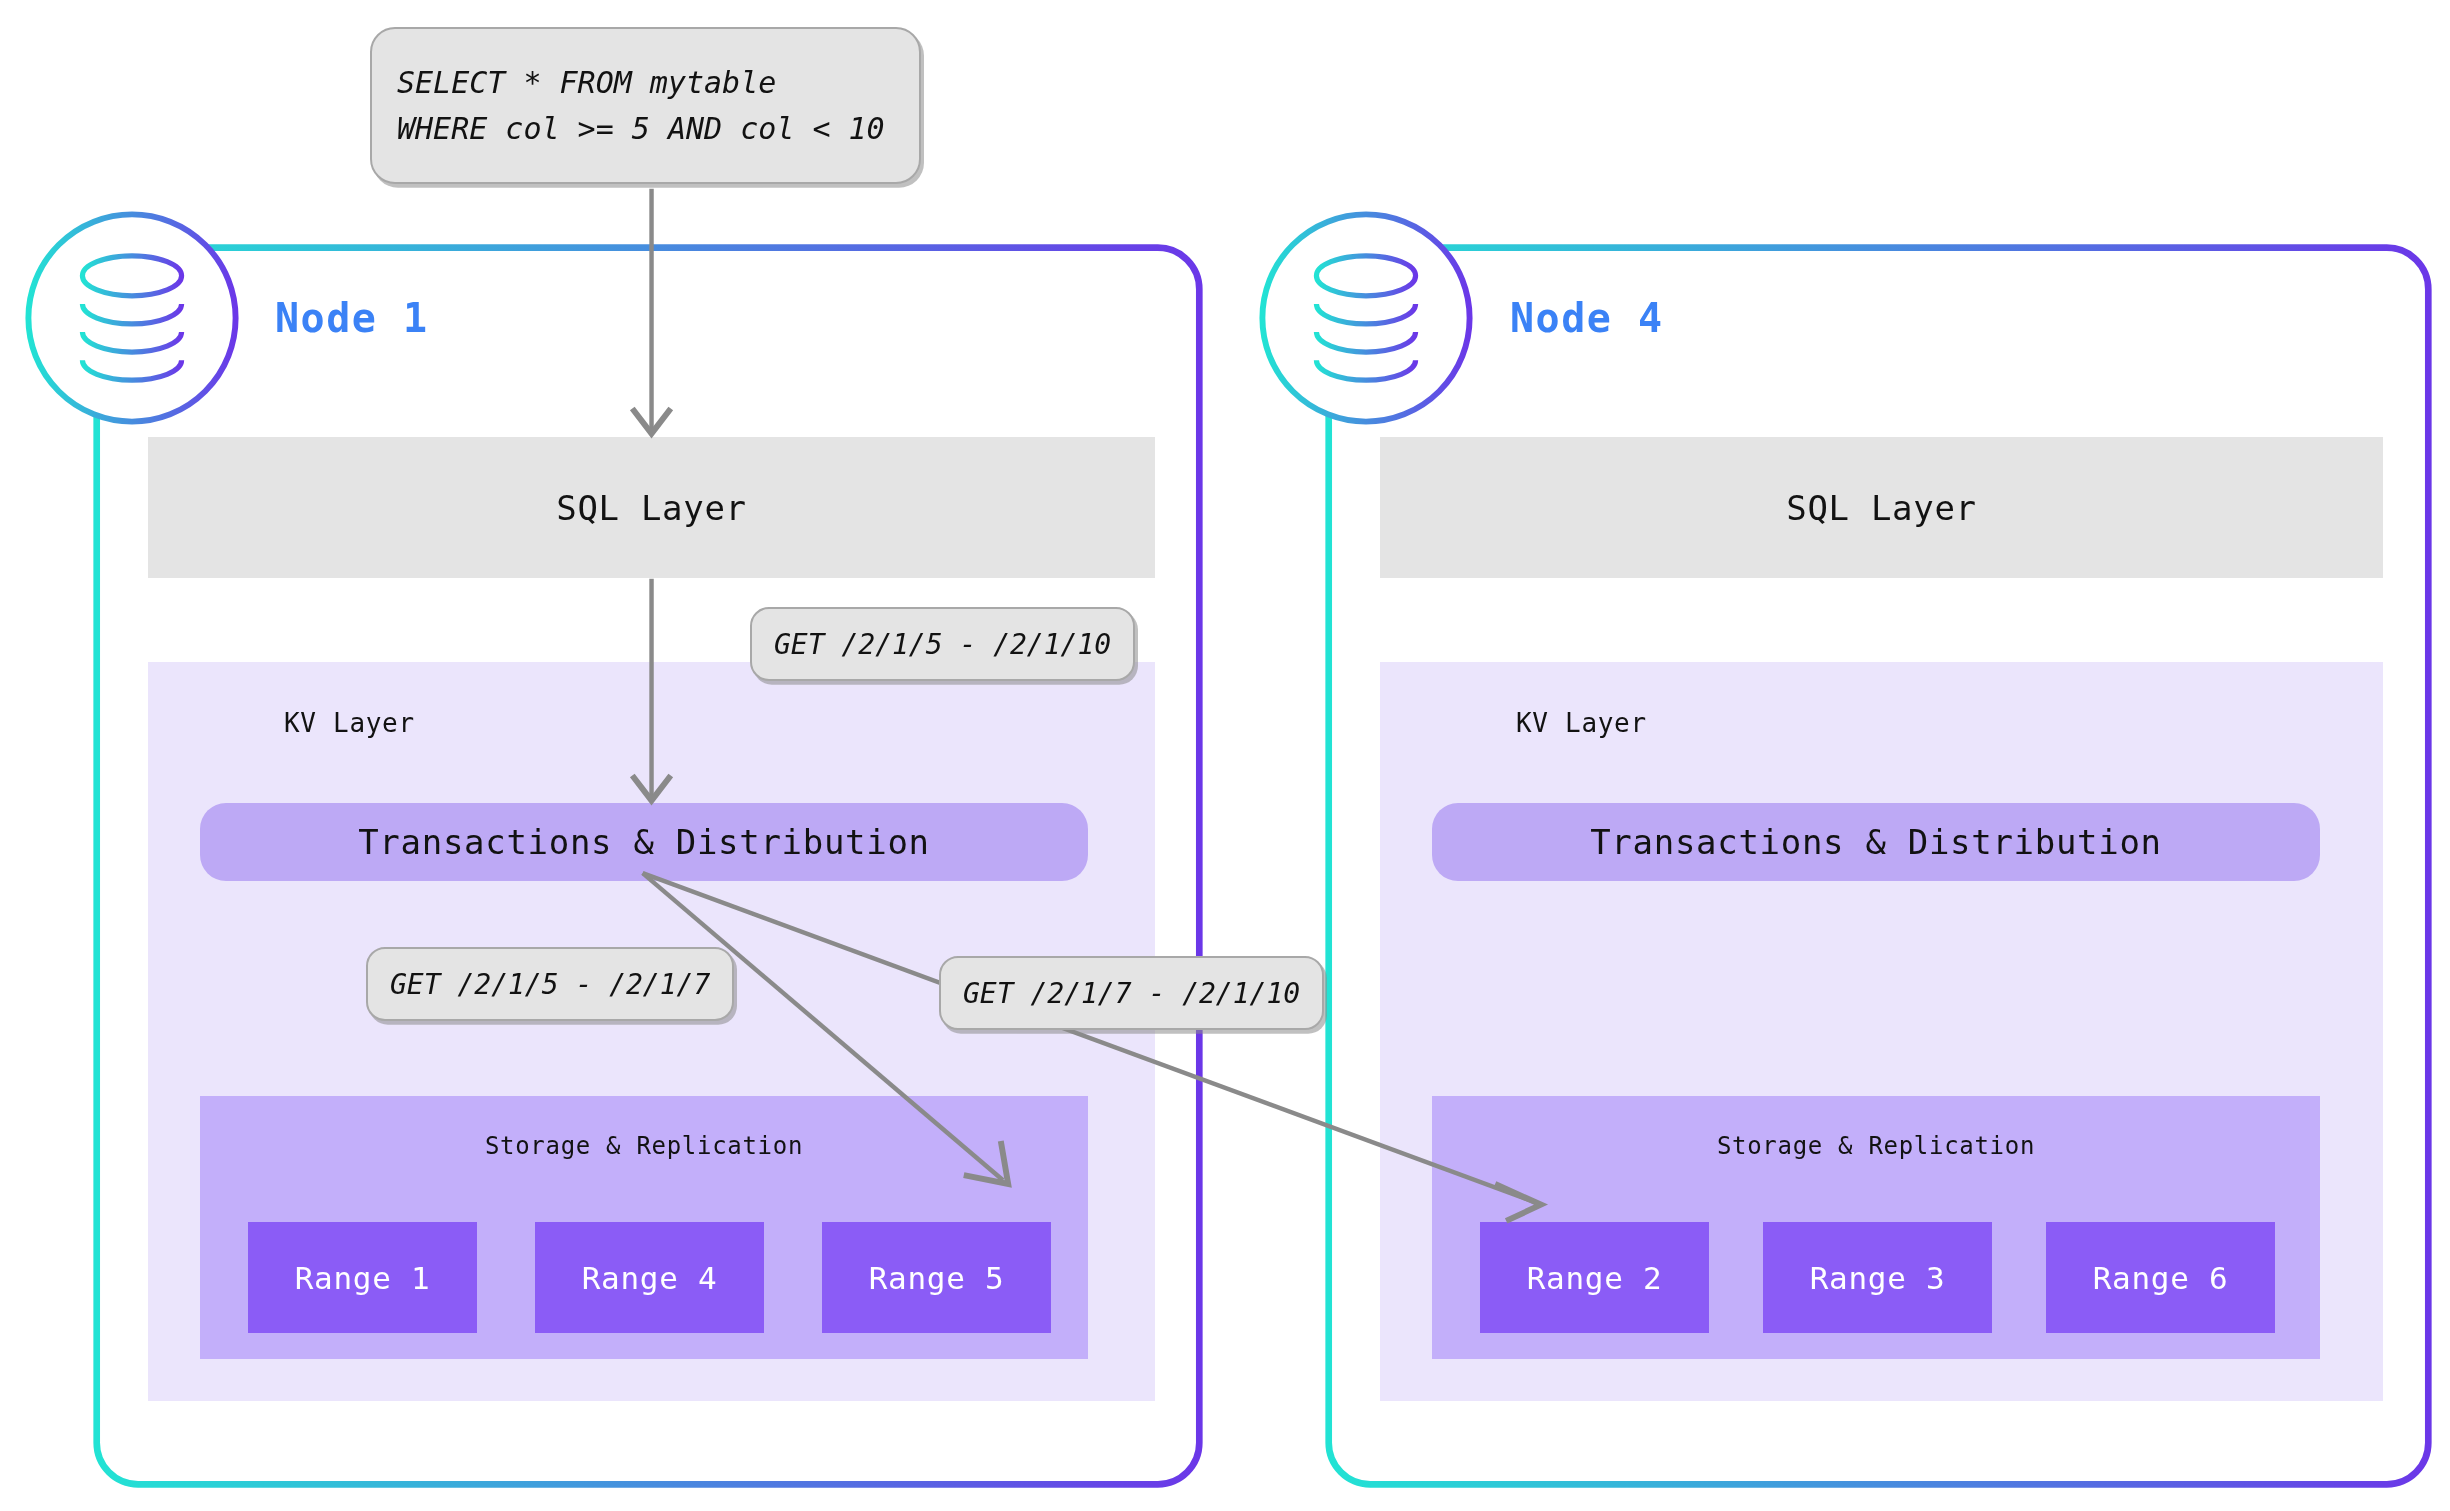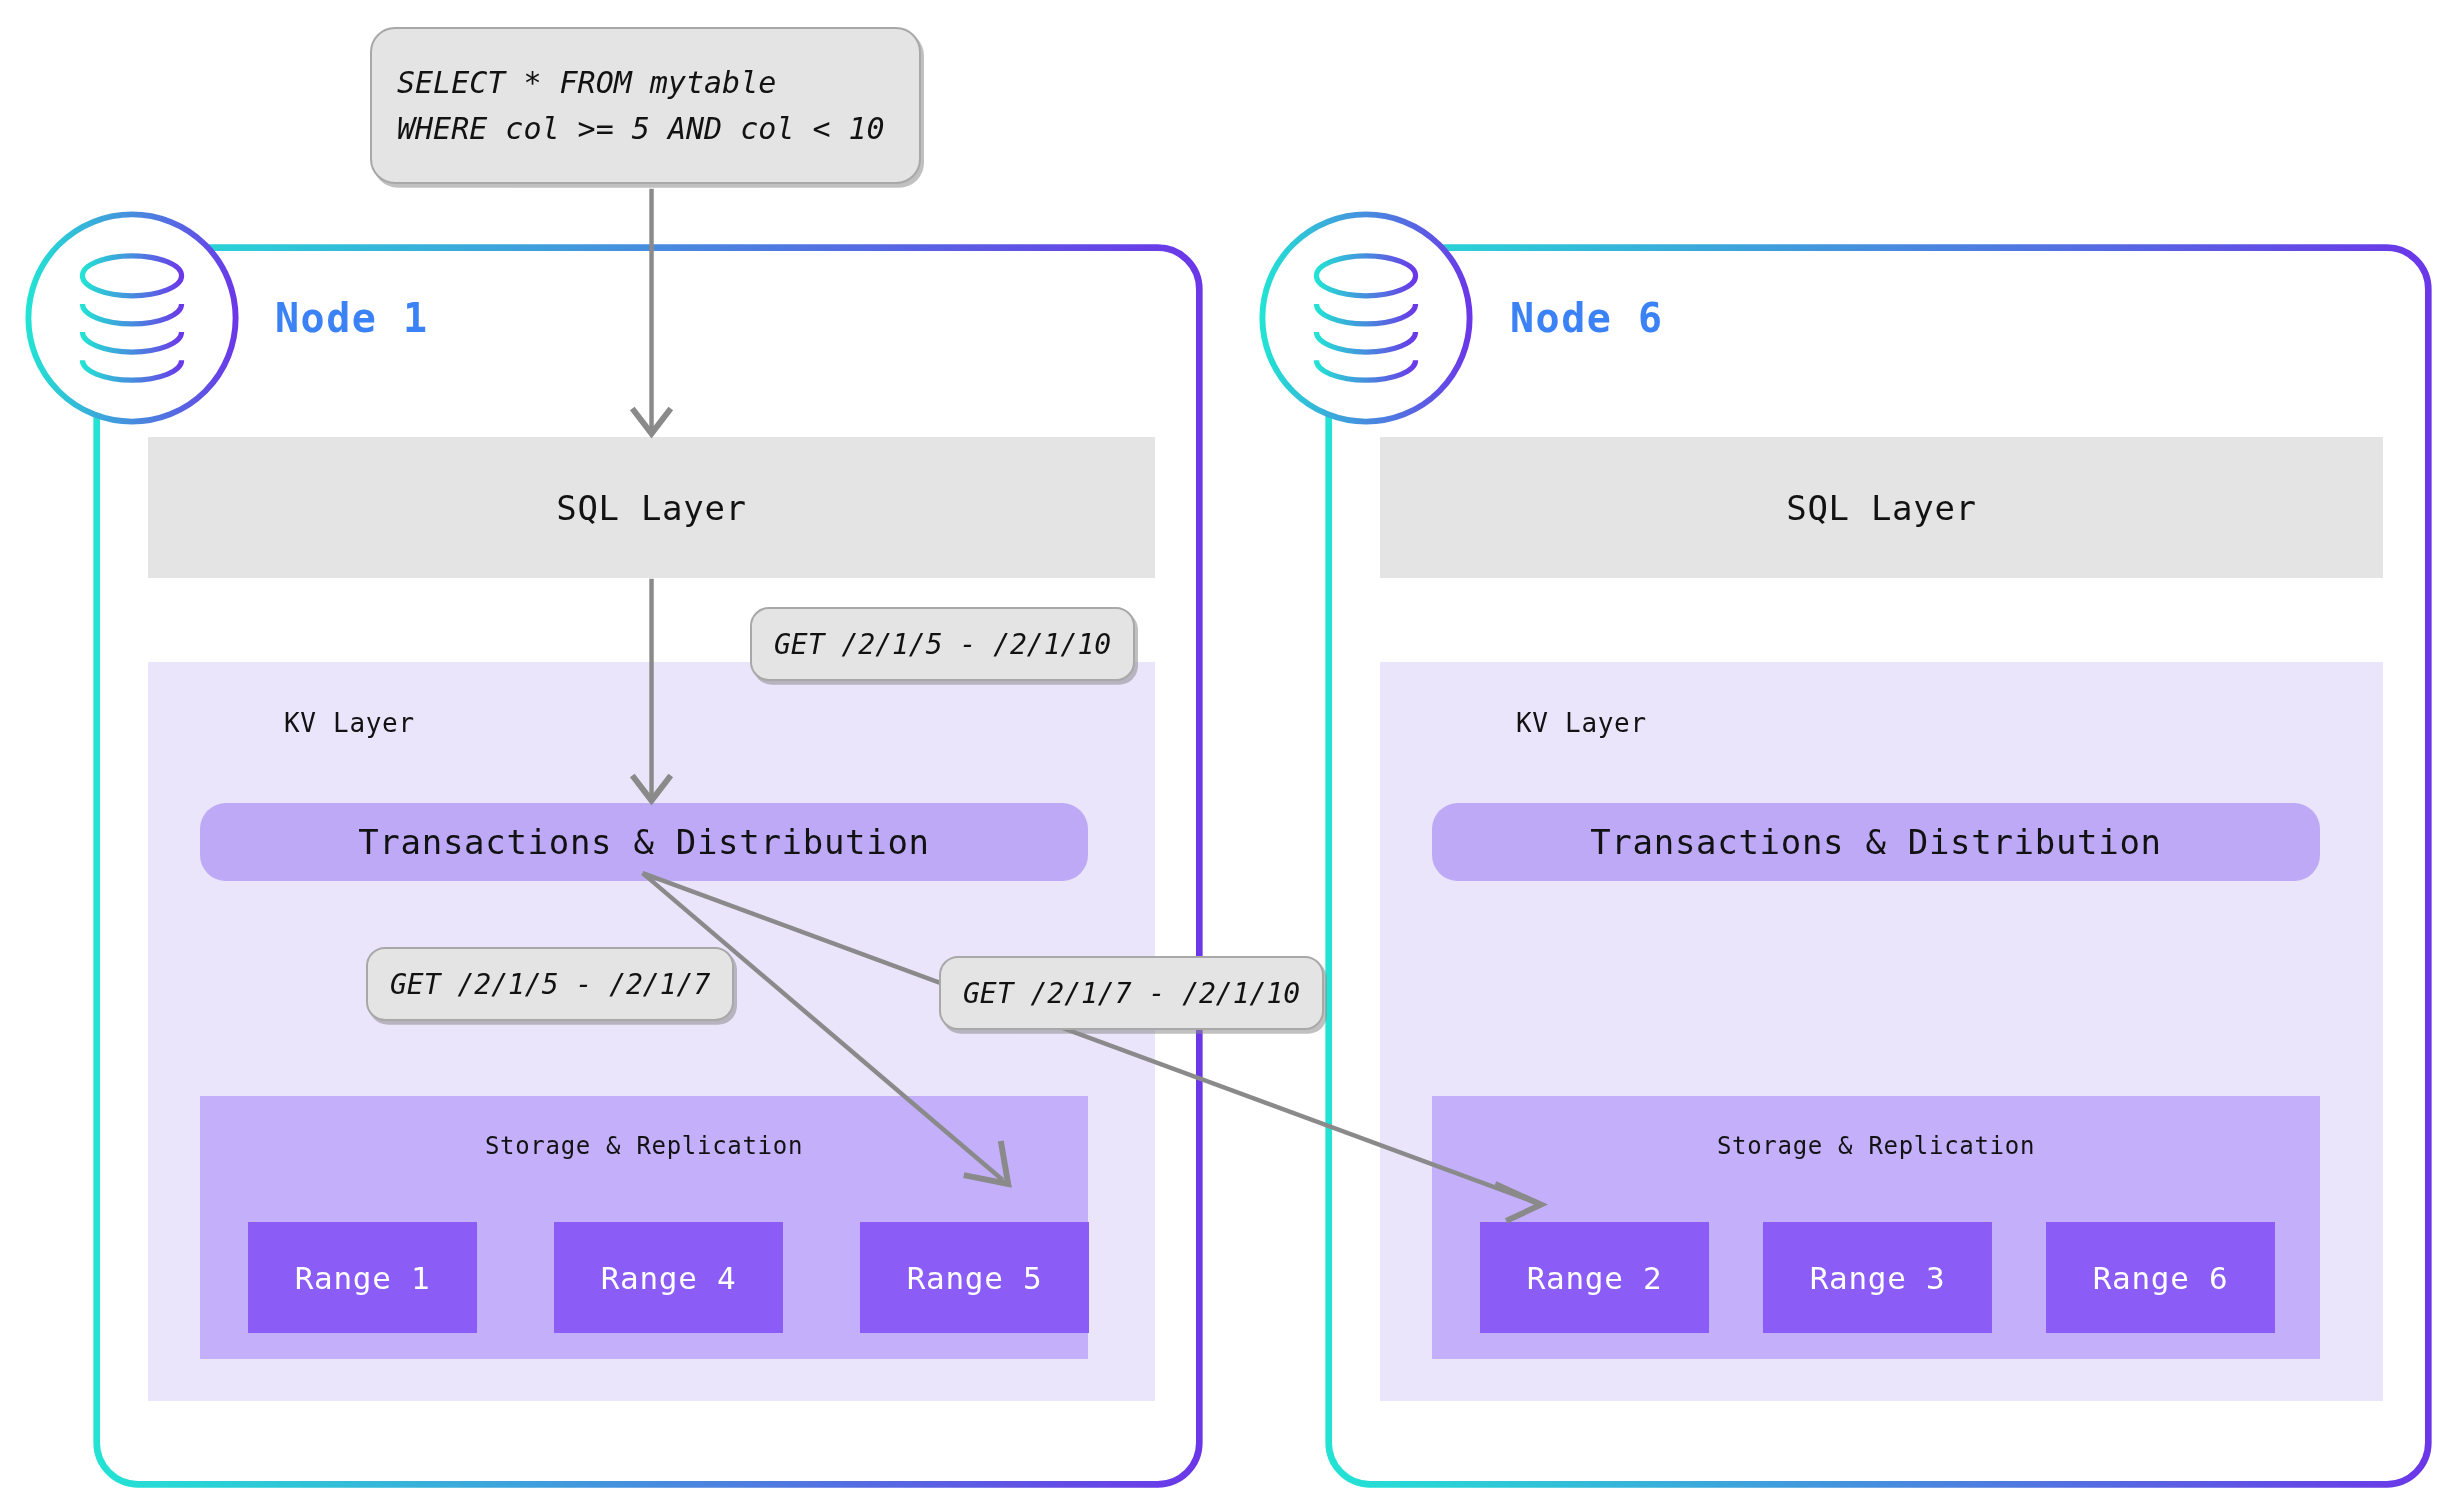--- a/index.html
+++ b/index.html
@@ -204,21 +204,21 @@
 
   <div class="kv-layer" style="left:148px; top:662px; width:1007px; height:739px;">
     <div class="kv-layer-label" style="left:124px; top:46px;">KV Layer</div>
 
     <div class="txn-box" style="left:52px; top:141px; width:888px; height:78px;">
       <span class="txn-box-label">Transactions &amp; Distribution</span>
     </div>
 
     <div class="storage-box" style="left:52px; top:434px; width:888px; height:263px;">
       <div class="storage-box-label" style="top:36px;">Storage &amp; Replication</div>
-      <div class="range-row" style="left:48px; top:126px; gap:77px;">
+      <div class="range-row" style="left:48px; top:126px; gap:58px;">
         <div class="range-box" style="width:229px; height:111px;">Range 1</div>
         <div class="range-box" style="width:229px; height:111px;">Range 4</div>
         <div class="range-box" style="width:229px; height:111px;">Range 5</div>
       </div>
     </div>
   </div>
 
   <div class="node-frame" style="left:1325px; top:244px; width:1107px; height:1244px;">
     <svg class="frame-svg" viewBox="0 0 1495 1680" preserveAspectRatio="none">
       <defs>
@@ -247,21 +247,21 @@
       <g fill="none" stroke="url(#gradCyl2)" stroke-width="7">
         <ellipse cx="150" cy="93" rx="67" ry="27"></ellipse>
         <path d="M83,93 L83,207"></path>
         <path d="M217,93 L217,207"></path>
         <path d="M83,131 a67,27 0 0 0 134,0"></path>
         <path d="M83,169 a67,27 0 0 0 134,0"></path>
         <path d="M83,207 a67,27 0 0 0 134,0"></path>
       </g>
     </svg>
   </div>
-  <div class="node-title" style="left:1510px; top:295px;">Node 6</div>
+  <div class="node-title" style="left:1510px; top:295px;">Node 4</div>
 
   <div class="sql-layer" style="left:1380px; top:437px; width:1003px; height:141px;">
     <span class="sql-layer-label">SQL Layer</span>
   </div>
 
   <div class="kv-layer" style="left:1380px; top:662px; width:1003px; height:739px;">
     <div class="kv-layer-label" style="left:124px; top:46px;">KV Layer</div>
 
     <div class="txn-box" style="left:52px; top:141px; width:888px; height:78px;">
       <span class="txn-box-label">Transactions &amp; Distribution</span>

